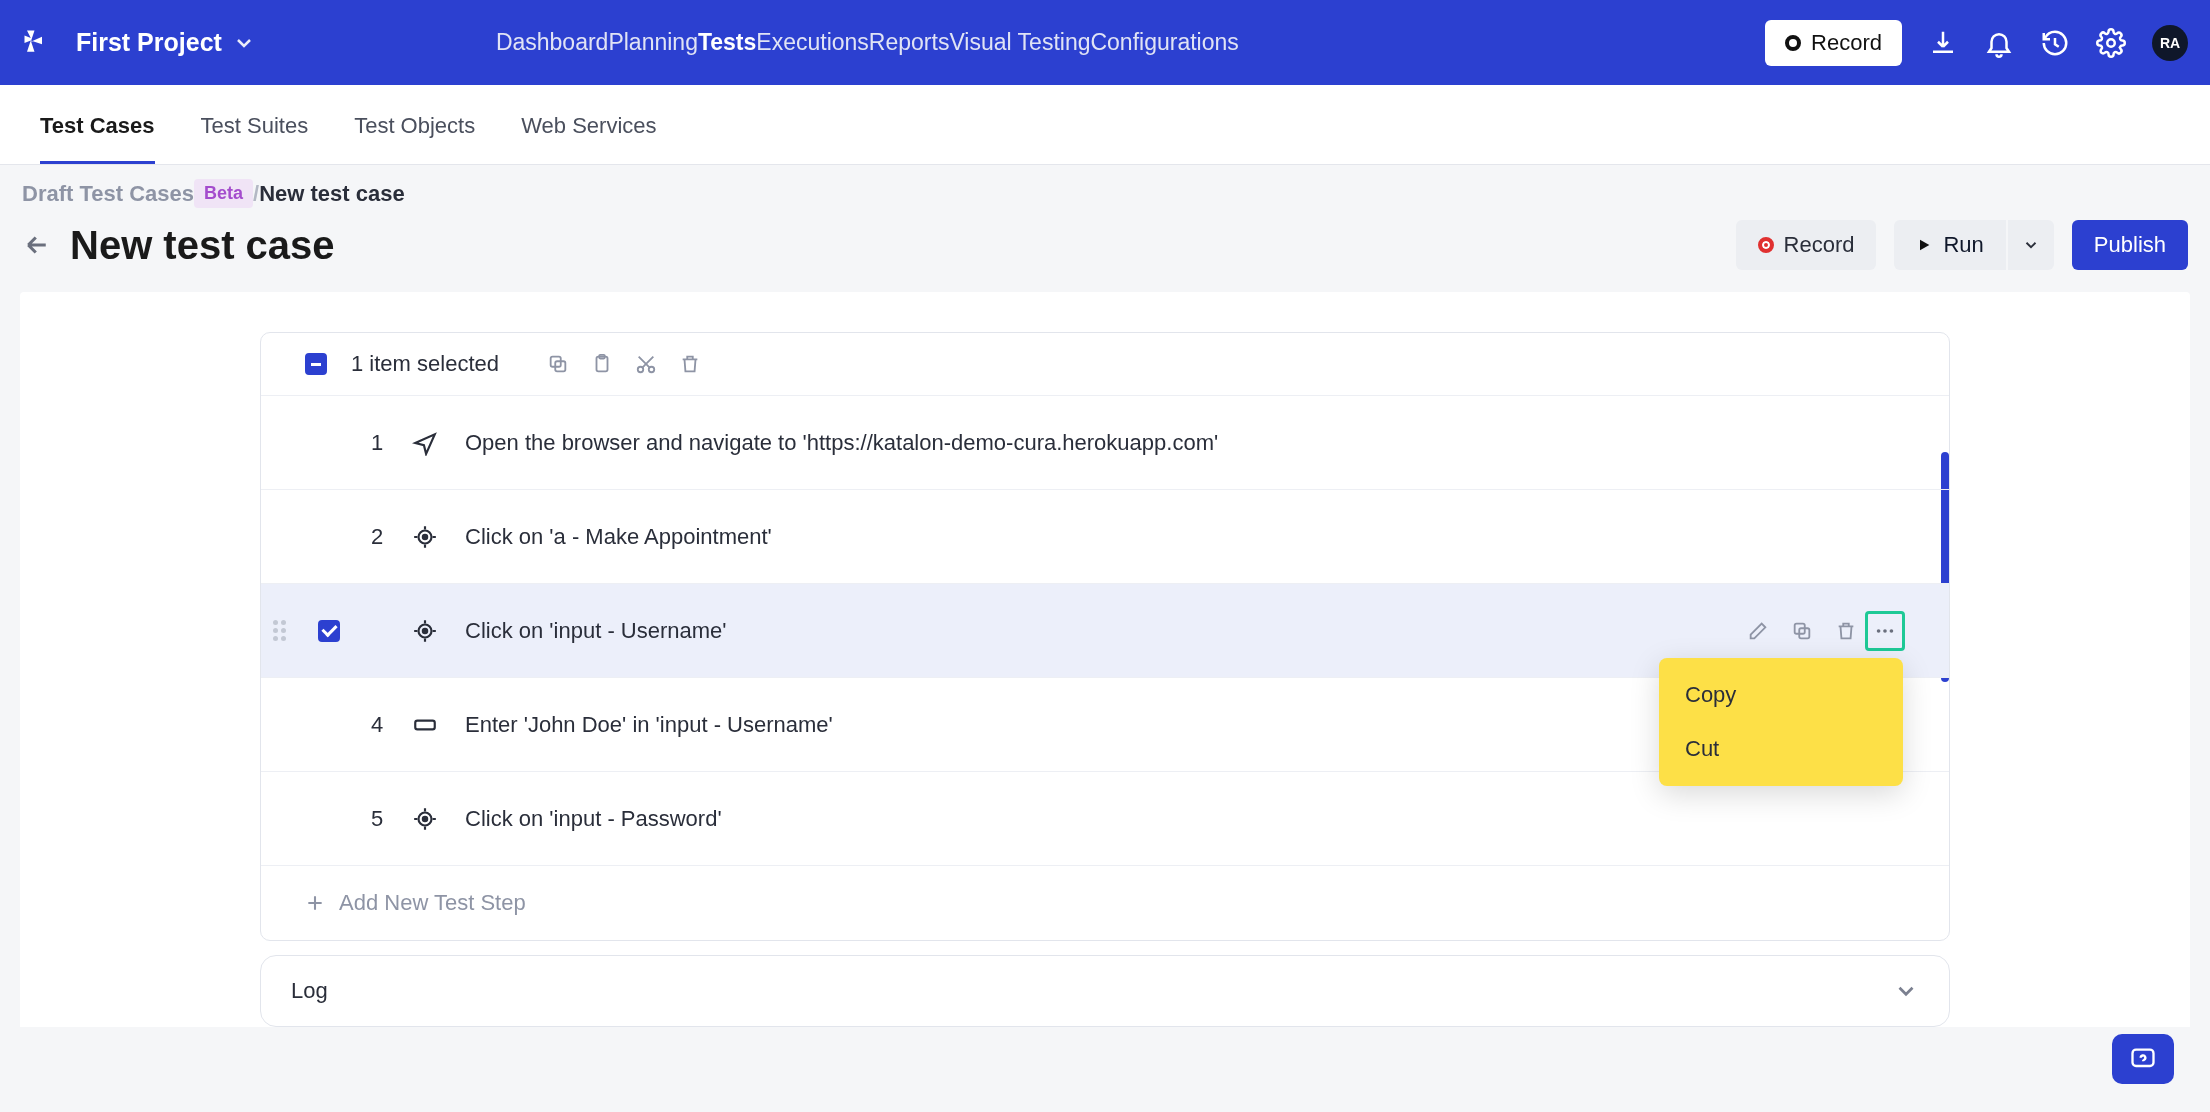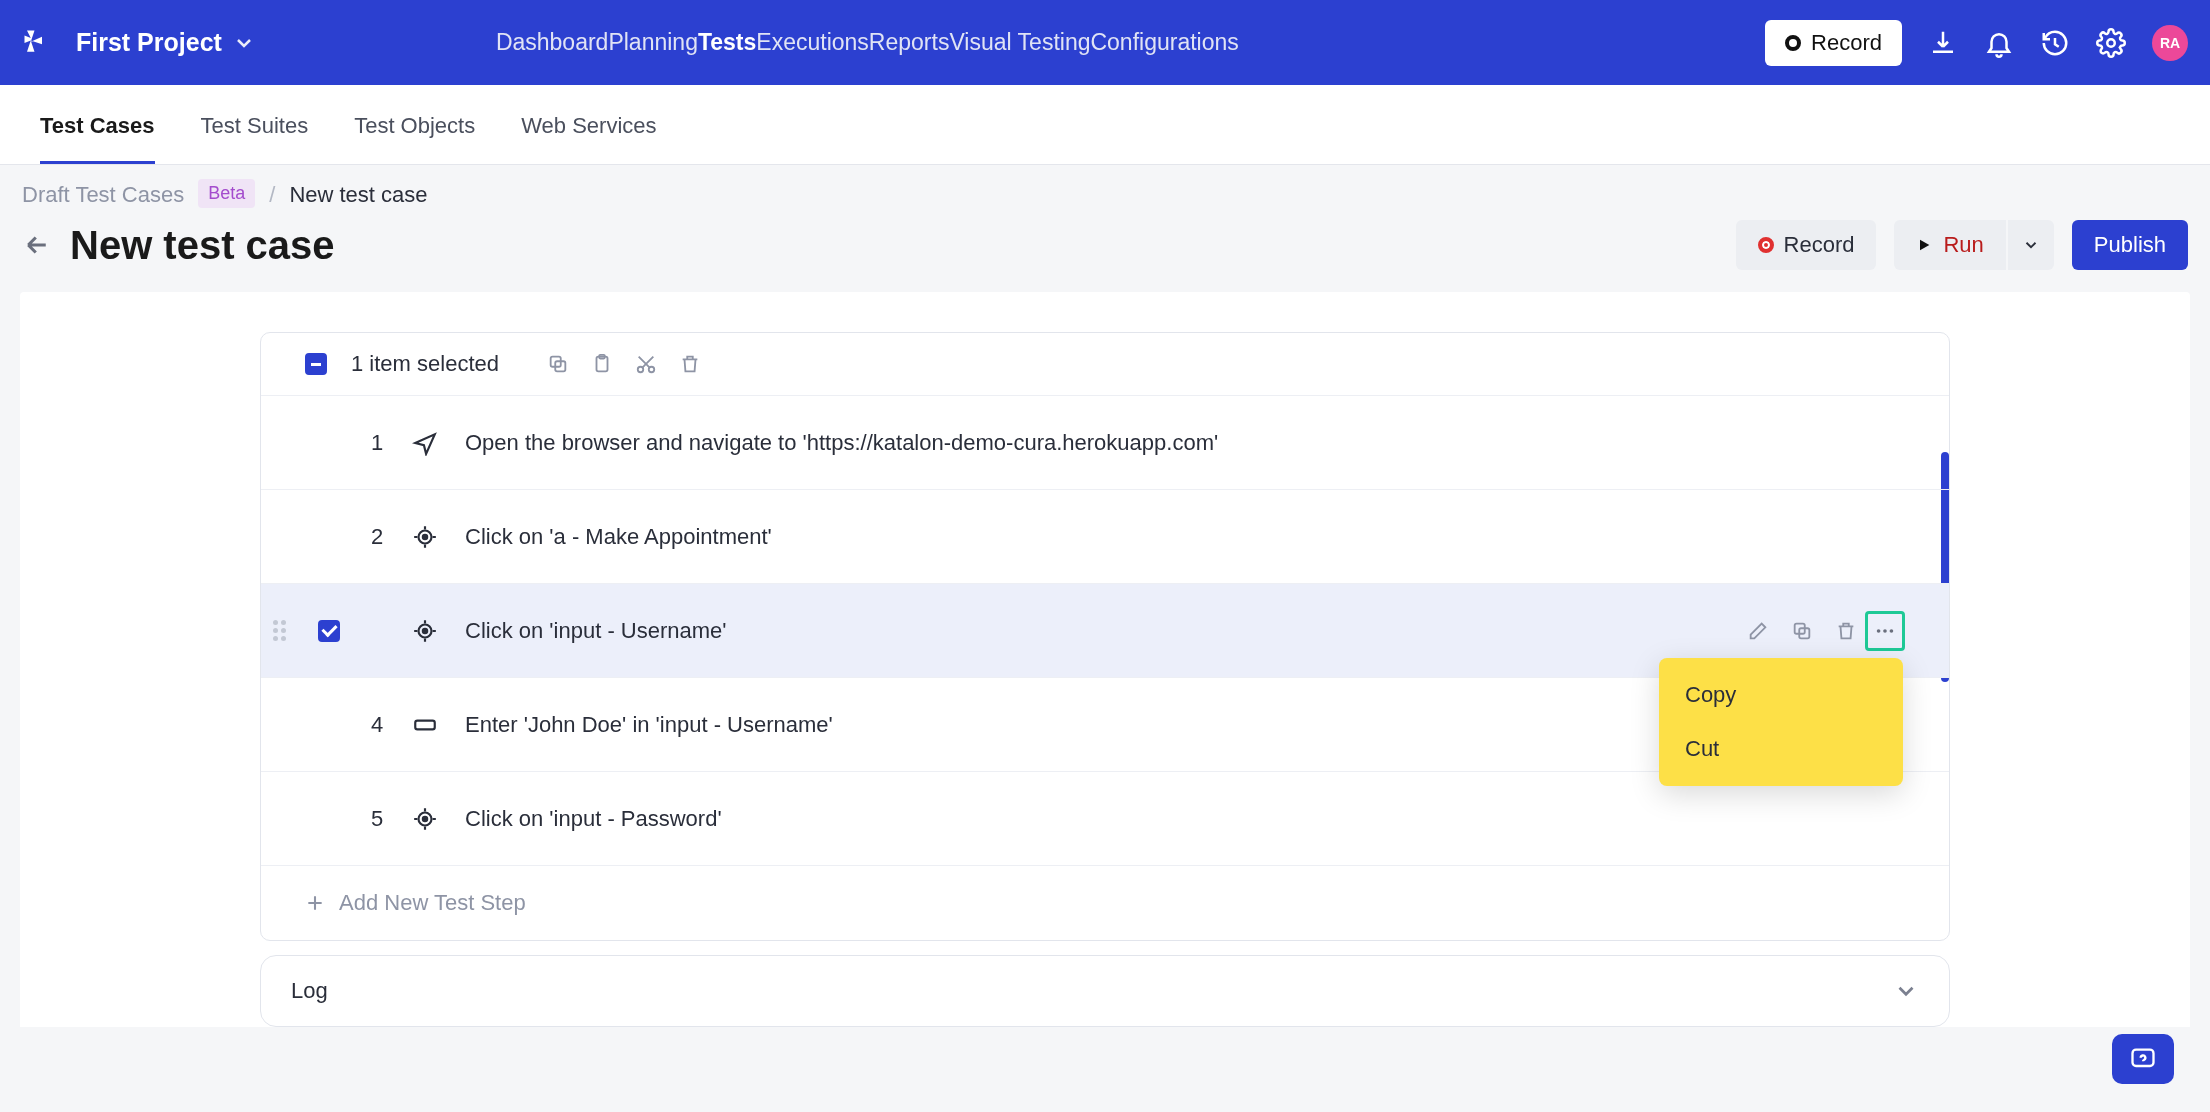--- a/index.html
+++ b/index.html
@@ -9,38 +9,38 @@
   .logo { width: 30px; height: 30px; margin-right: 24px; }
   .project-title { font-size: 25px; font-weight: 600; margin-right: 10px; }
   .proj-chevron { width: 24px; height: 24px; opacity: .9; }
   .nav-main { display: flex; margin-left: 240px; }
   .nav-main a { color: #e0e3f5; font-size: 23px; cursor: pointer; }
   .nav-main a.active { color: #fff; font-weight: 600; }
   .top-right { margin-left: auto; display: flex; align-items: center; gap: 26px; }
   .record-pill { background: #fff; color: #111; border-radius: 6px; padding: 10px 20px; display: flex; align-items: center; gap: 10px; font-size: 22px; font-weight: 500; cursor: pointer; }
   .rec-dot { width: 16px; height: 16px; border: 4px solid #111; border-radius: 50%; }
   .top-icon { width: 30px; height: 30px; color: #fff; cursor: pointer; }
-  .avatar { width: 36px; height: 36px; border-radius: 50%; background: #ec4899; color: #fff; display: flex; align-items: center; justify-content: center; font-size: 14px; font-weight: 600; cursor: pointer; }
+  .avatar { width: 36px; height: 36px; border-radius: 50%; background: #0f172a; color: #fff; display: flex; align-items: center; justify-content: center; font-size: 14px; font-weight: 600; cursor: pointer; }
 
   .subtabs { background: #fff; height: 80px; display: flex; align-items: flex-end; padding: 0 40px; gap: 46px; border-bottom: 1px solid #e4e6ec; }
   .subtab { font-size: 22px; color: #4a4f5d; padding-bottom: 22px; cursor: pointer; border-bottom: 3px solid transparent; }
   .subtab.active { color: #1a1a1a; font-weight: 700; border-bottom-color: #2c40d0; }
 
-  .breadcrumb-row { display: flex; align-items: flex-end; padding: 14px 22px 6px; font-size: 22px; color: #8e94a5; gap: 14px; }
+  .breadcrumb-row { display: flex; align-items: center; padding: 14px 22px 6px; font-size: 22px; color: #8e94a5; gap: 0; font-weight: bold; }
   .crumb-link { color: #8e94a5; cursor: pointer; }
   .beta { background: #f0e4f6; color: #a44ccd; font-size: 18px; padding: 4px 10px; border-radius: 4px; }
   .crumb-sep { color: #b3b8c4; }
   .crumb-cur { color: #2a2e3a; }
 
   .title-row { display: flex; align-items: center; padding: 6px 22px 22px; gap: 18px; }
   .back-arrow { width: 30px; height: 30px; color: #6a6f7d; cursor: pointer; }
   .page-title { font-size: 40px; font-weight: 600; color: #1a1a1a; flex: 1; }
   .tbtn { display: flex; align-items: center; gap: 10px; padding: 12px 22px; border-radius: 6px; font-size: 22px; cursor: pointer; }
   .tbtn.rec { background: #eceef2; color: #2a2e3a; }
-  .tbtn.run { background: #eceef2; color: #b91c1c; gap: 11px; }
+  .tbtn.run { background: #eceef2; color: #0f172a; gap: 11px; }
   .run-wrap { display: flex; gap: 0; }
   .run-wrap .tbtn.run { border-radius: 6px 0 0 6px; }
   .run-drop { background: #eceef2; border-radius: 0 6px 6px 0; padding: 12px 14px; margin-left: 2px; cursor: pointer; display: flex; align-items: center; }
   .tbtn.publish { background: #2c40d0; color: #fff; font-weight: 500; }
   .rec-red { width: 16px; height: 16px; background: #e03030; border-radius: 50%; border: 4px solid #e03030; box-shadow: inset 0 0 0 2px #fff; }
   .play-ic { width: 16px; height: 16px; }
 
   .workarea { background: #fff; margin: 0 20px; border-radius: 4px 4px 0 0; padding: 40px 0 0; }
   .steps-card { margin: 0 240px; border: 1px solid #e2e5ec; border-radius: 10px; overflow: hidden; }
 

